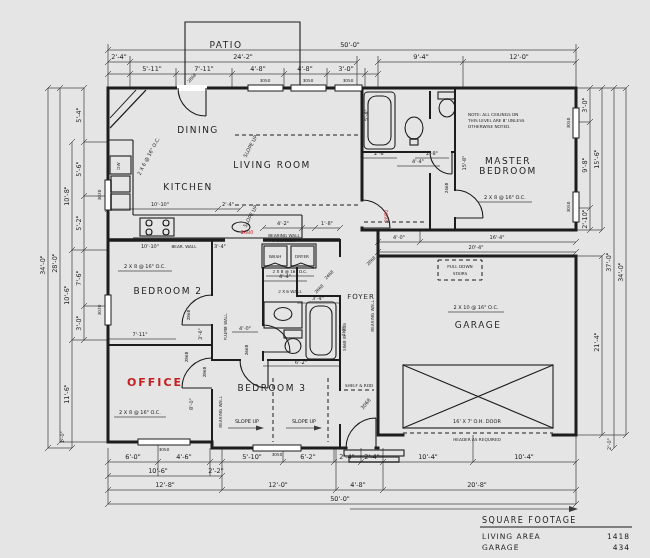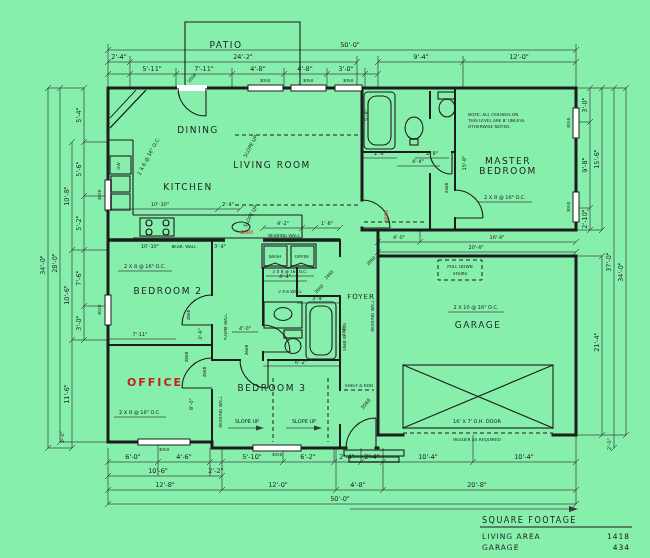--- a/index.html
+++ b/index.html
@@ -1,16 +1,16 @@
 <!DOCTYPE html>
 <html><head>
 <meta charset="utf-8">
 <style>
   html,body{margin:0;padding:0;background:#ffffff;}
-  .plan-wrap{width:650px;height:558px;position:relative;background:#86efac;}
+  .plan-wrap{width:650px;height:558px;position:relative;background:#e5e5e5;}
   svg{font-family:"DejaVu Sans", sans-serif;}
   text{fill:#1d1d1d;text-anchor:middle;}
   .dt{font-size:6.5px;}
   .sm{font-size:5px;}
   .xs{font-size:4.2px;}
   .rm{font-size:9px;letter-spacing:1.5px;}
   .rs{font-size:7px;letter-spacing:1px;}
   .of{font-size:11px;letter-spacing:2px;font-weight:bold;}
   .ft{font-size:8px;letter-spacing:1.5px;}
   .fr{font-size:7.5px;letter-spacing:1px;}

